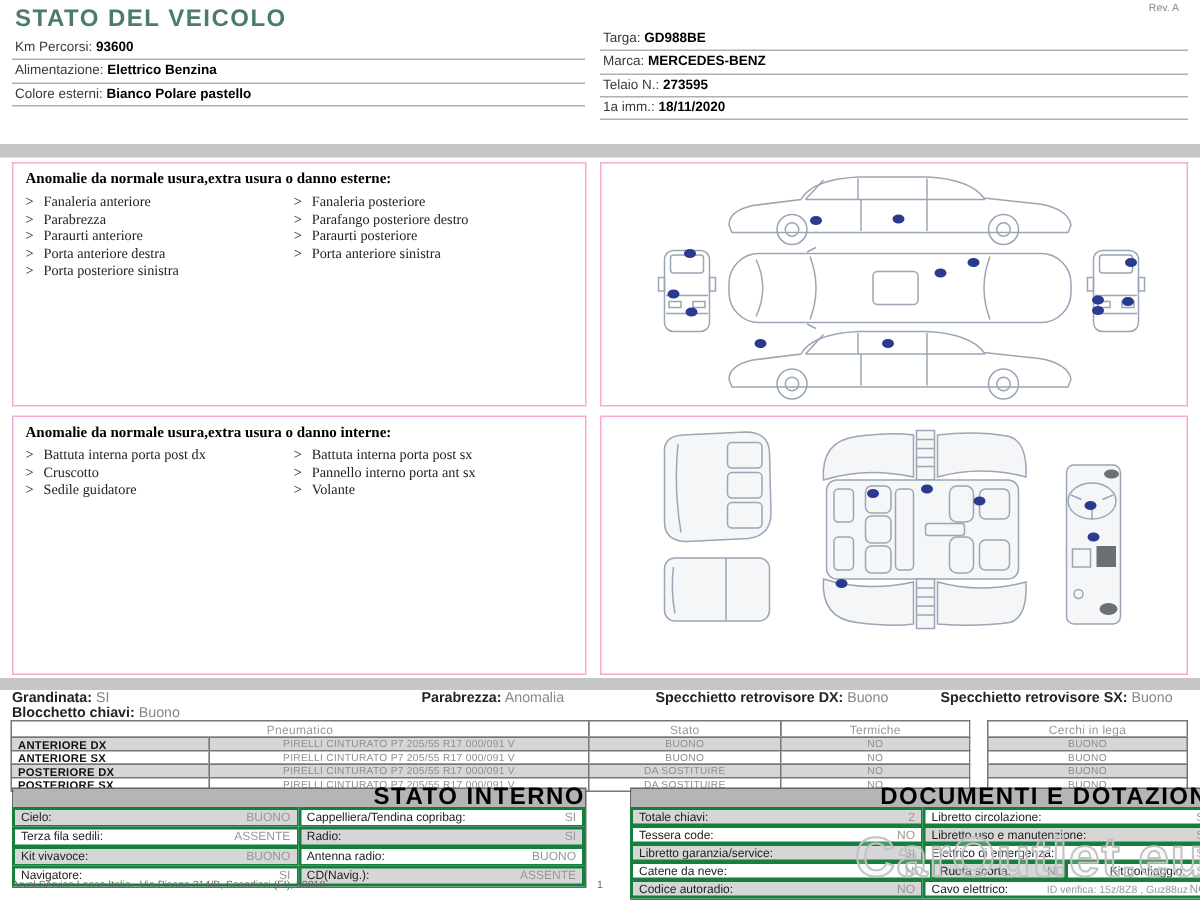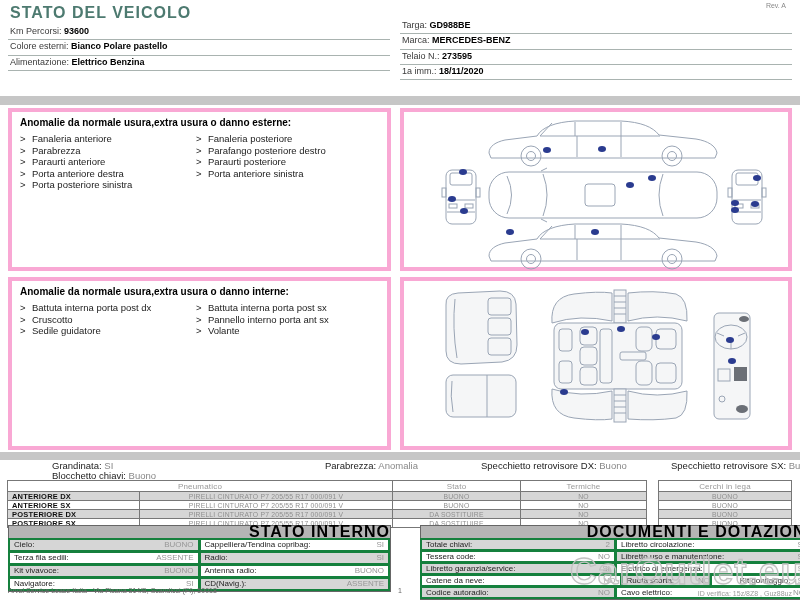--- a/index.html
+++ b/index.html
@@ -15,38 +15,38 @@
   .field{border-bottom:1px solid #a9b3b0;padding:1px 2px 2px;font-size:9px;line-height:1.25;}
   .field .lbl{color:#3a3a3a;}
   .field .val{font-weight:bold;color:#000;}
 
   
   .band{position:absolute;left:0;width:800px;background:#c6c6c6;}
   .band1{top:96px;height:9px;}
   .band2{top:452px;height:8px;}
 
   
-  .box{position:absolute;border:4px solid #f9a8d4;background:#fff;box-sizing:border-box;}
+  .box{position:absolute;border:1px solid #f9a8d4;background:#fff;box-sizing:border-box;font-family:Liberation Serif, serif;}
   .box-ext-txt{left:8px;top:108px;width:383px;height:163px;padding:5px 8px;}
   .box-ext-dia{left:400px;top:108px;width:392px;height:163px;}
   .box-int-txt{left:8px;top:277px;width:383px;height:173px;padding:5px 8px;}
   .box-int-dia{left:400px;top:277px;width:392px;height:173px;}
   .box-title{font-size:10px;font-weight:bold;color:#000;margin:0 0 5px;}
   .cols{display:flex;}
   .col1{width:49%;} .col2{width:51%;}
   .li{display:flex;gap:4px;font-size:9.5px;line-height:1.22;color:#222;}
   .li .b{flex:0 0 8px;}
   svg{display:block;}
   .dline{stroke:#9aa5b5;fill:none;stroke-width:1;}
   .dfill{stroke:#9aa5b5;fill:#f5f6f7;stroke-width:1;}
   .ddark{fill:#6b6f76;stroke:none;}
 
   
   .status{position:absolute;font-size:9.5px;white-space:nowrap;}
-  .status .lbl{font-weight:normal;color:#222;margin-left:44px;}
+  .status .lbl{font-weight:bold;color:#222;}
   .status .val{color:#888;}
 
   
   .tyres{position:absolute;left:8px;top:481px;width:786px;}
   .t-row{display:grid;grid-template-columns:132px 253px 128px 126px 12px 133px;}
   .t-cell{border:1px solid #777;margin:-1px 0 0 -1px;display:flex;align-items:center;
           justify-content:center;font-size:6.8px;color:#8f8f8f;letter-spacing:.2px;
           height:8px;overflow:hidden;white-space:nowrap;}
   .t-head .t-cell{height:10px;font-size:8px;color:#999;}
   .t-pneu{grid-column:1/3;}
@@ -82,22 +82,22 @@
 </head>
 <body>
 
 <div class="page">
 
   <div class="title">STATO DEL VEICOLO</div>
   <div class="rev">Rev. A</div>
 
   <div class="fields-left">
     <div class="field"><span class="lbl">Km Percorsi:</span> <span class="val">93600</span></div>
+    <div class="field"><span class="lbl">Alimentazione:</span> <span class="val">Elettrico Benzina</span></div>
     <div class="field"><span class="lbl">Colore esterni:</span> <span class="val">Bianco Polare pastello</span></div>
-    <div class="field"><span class="lbl">Alimentazione:</span> <span class="val">Elettrico Benzina</span></div>
   </div>
 
   <div class="fields-right">
     <div class="field"><span class="lbl">Targa:</span> <span class="val">GD988BE</span></div>
     <div class="field"><span class="lbl">Marca:</span> <span class="val">MERCEDES-BENZ</span></div>
     <div class="field"><span class="lbl">Telaio N.:</span> <span class="val">273595</span></div>
     <div class="field"><span class="lbl">1a imm.:</span> <span class="val">18/11/2020</span></div>
   </div>
 
   <div class="band band1"></div>

